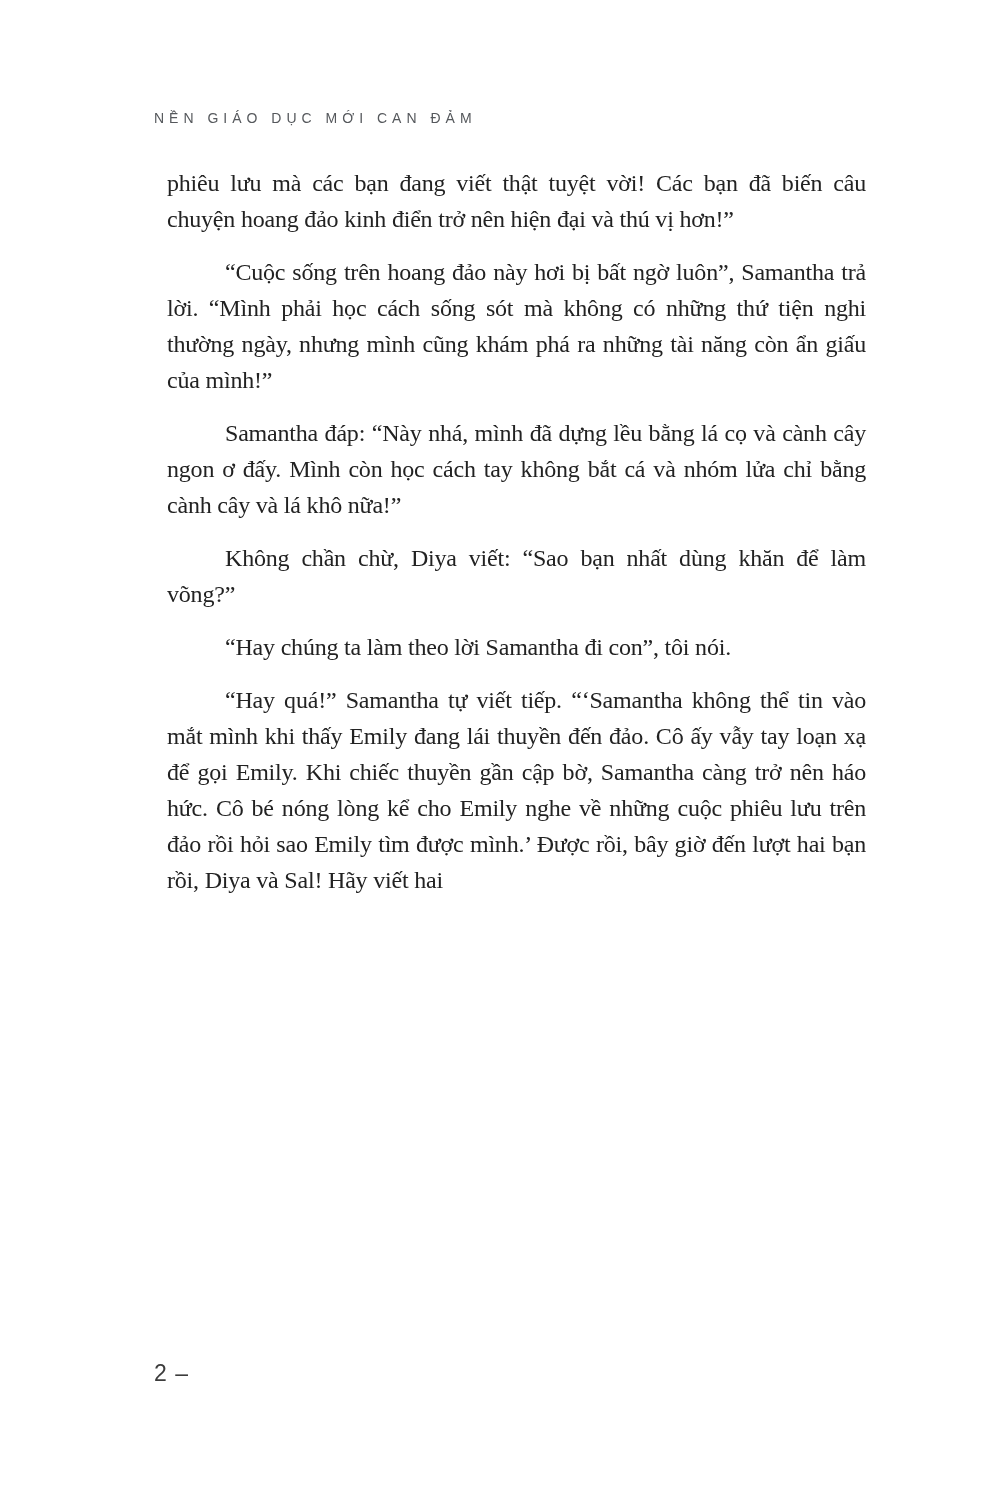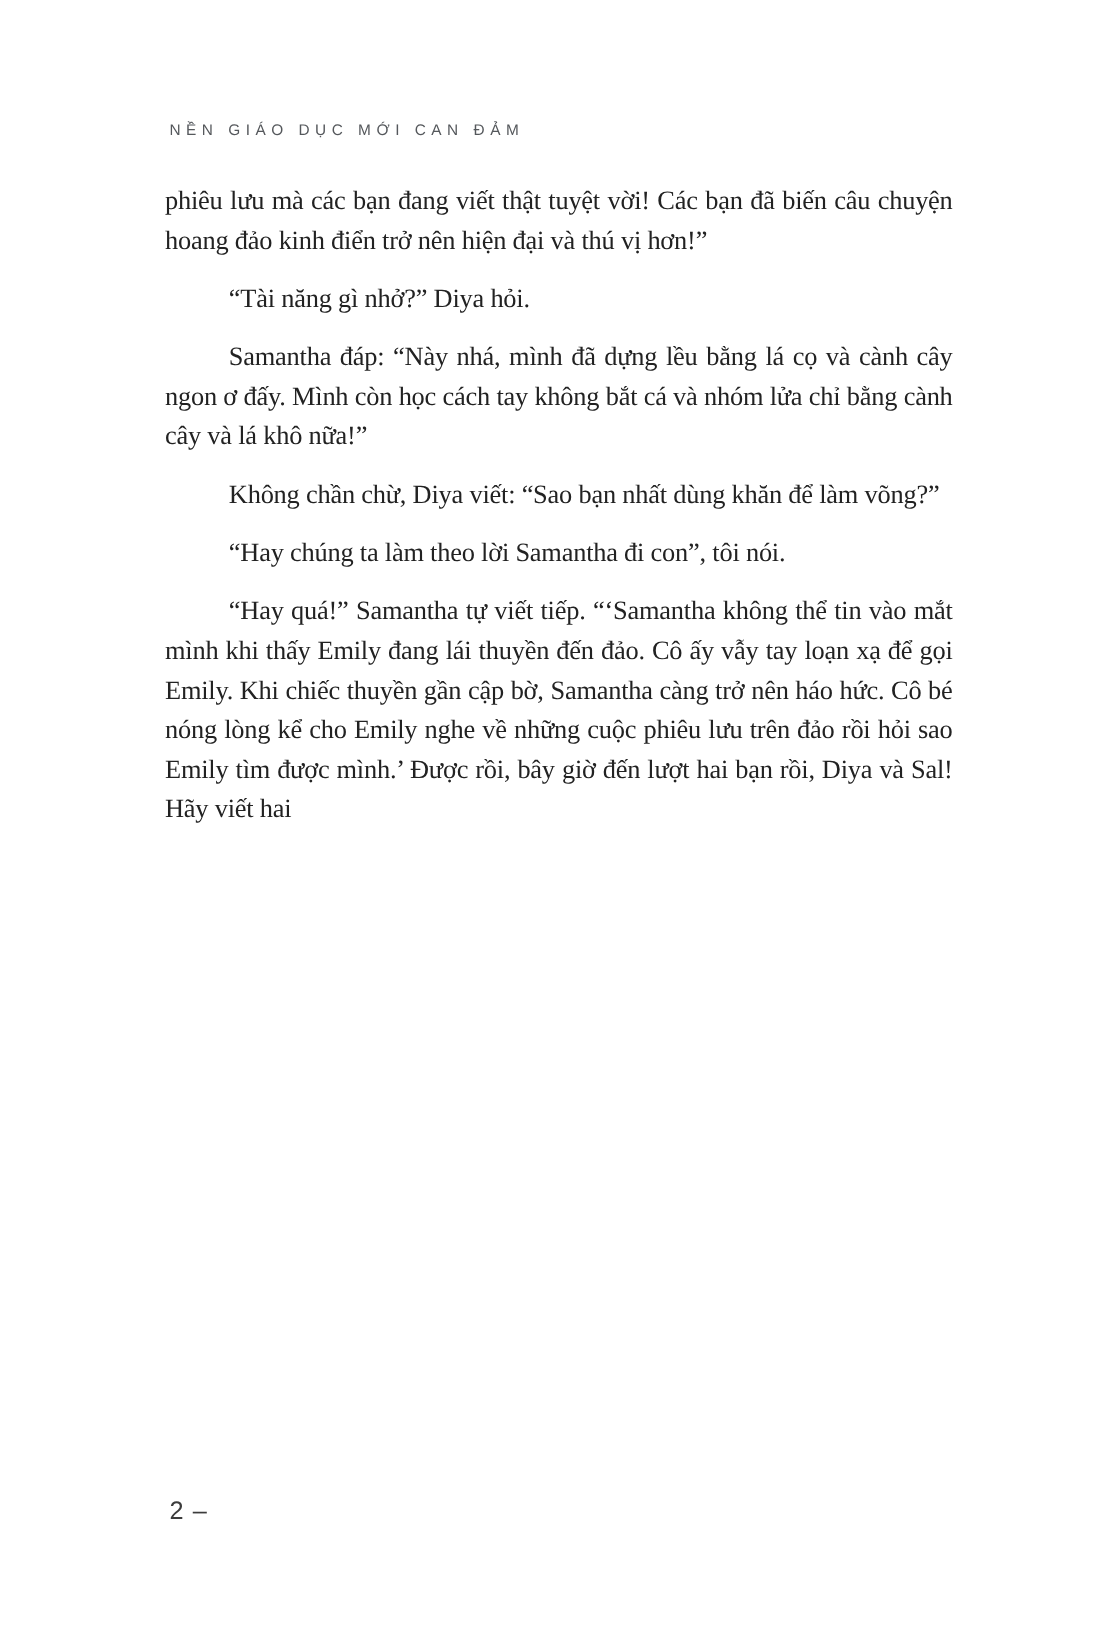--- a/index.html
+++ b/index.html
@@ -31,21 +31,21 @@
     top: 165px;
     width: 716px;
     font-family: "Liberation Serif", serif;
     font-size: 24px;
     line-height: 36px;
     letter-spacing: -0.2px;
     color: #222222;
     text-align: justify;
   }
   .text-block p {
-    margin: 0 0 17px 0;
+    margin: 0 0 17px 17px;
     text-indent: 58px;
   }
   .text-block p.no-indent {
     text-indent: 0;
   }
   .text-block p:last-child {
     margin-bottom: 0;
   }
   .page-footer {
     position: absolute;
@@ -59,21 +59,21 @@
 </style>
 </head>
 <body>
 
 <div class="page">
 
   <div class="running-head">NỀN GIÁO DỤC MỚI CAN ĐẢM</div>
 
   <div class="text-block">
     <p class="no-indent">phiêu lưu mà các bạn đang viết thật tuyệt vời! Các bạn đã biến câu chuyện hoang đảo kinh điển trở nên hiện đại và thú vị hơn!”</p>
-    <p>“Tài năng gì nhở?” Diya hỏi.</p>
+    <p>“Cuộc sống trên hoang đảo này hơi bị bất ngờ luôn”, Samantha trả lời. “Mình phải học cách sống sót mà không có những thứ tiện nghi thường ngày, nhưng mình cũng khám phá ra những tài năng còn ẩn giấu của mình!”</p>
     <p>Samantha đáp: “Này nhá, mình đã dựng lều bằng lá cọ và cành cây ngon ơ đấy. Mình còn học cách tay không bắt cá và nhóm lửa chỉ bằng cành cây và lá khô nữa!”</p>
     <p>Không chần chừ, Diya viết: “Sao bạn nhất dùng khăn để làm võng?”</p>
     <p>“Hay chúng ta làm theo lời Samantha đi con”, tôi nói.</p>
     <p>“Hay quá!” Samantha tự viết tiếp. “‘Samantha không thể tin vào mắt mình khi thấy Emily đang lái thuyền đến đảo. Cô ấy vẫy tay loạn xạ để gọi Emily. Khi chiếc thuyền gần cập bờ, Samantha càng trở nên háo hức. Cô bé nóng lòng kể cho Emily nghe về những cuộc phiêu lưu trên đảo rồi hỏi sao Emily tìm được mình.’ Được rồi, bây giờ đến lượt hai bạn rồi, Diya và Sal! Hãy viết hai</p>
   </div>
 
   <div class="page-footer">2 –</div>
 
 </div>
 

